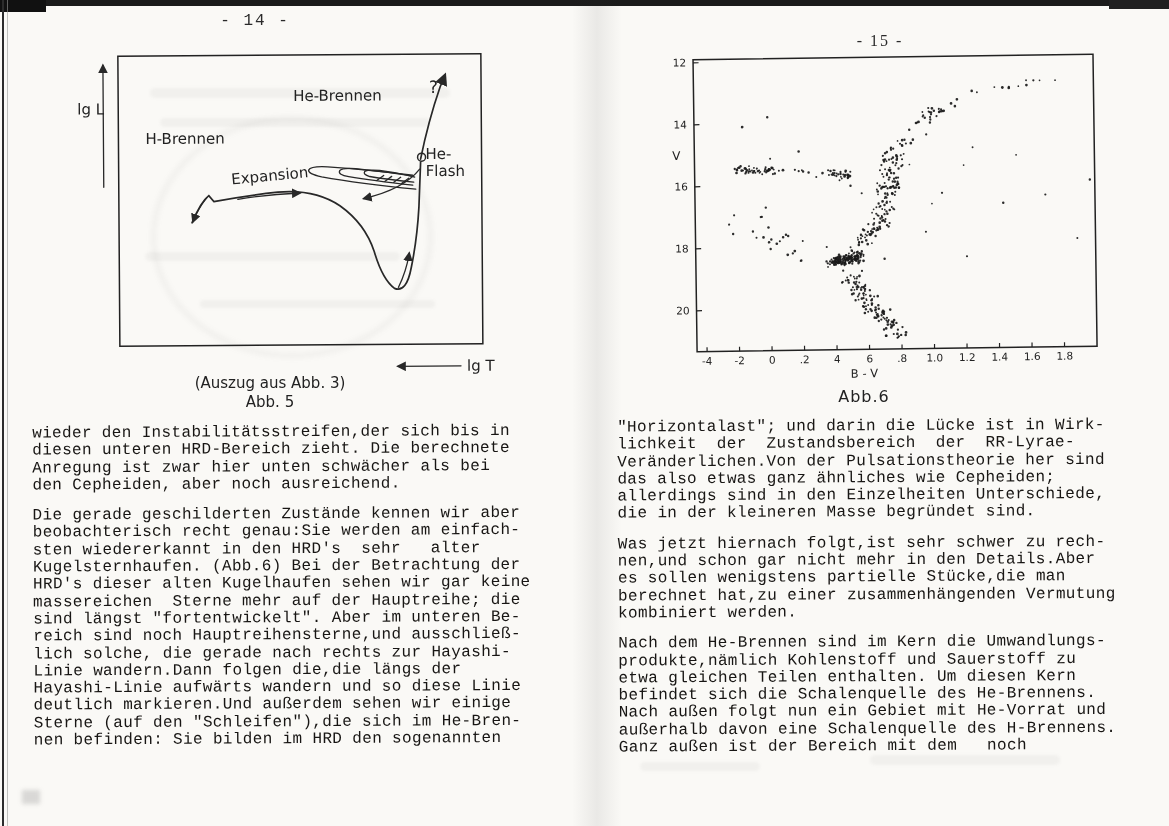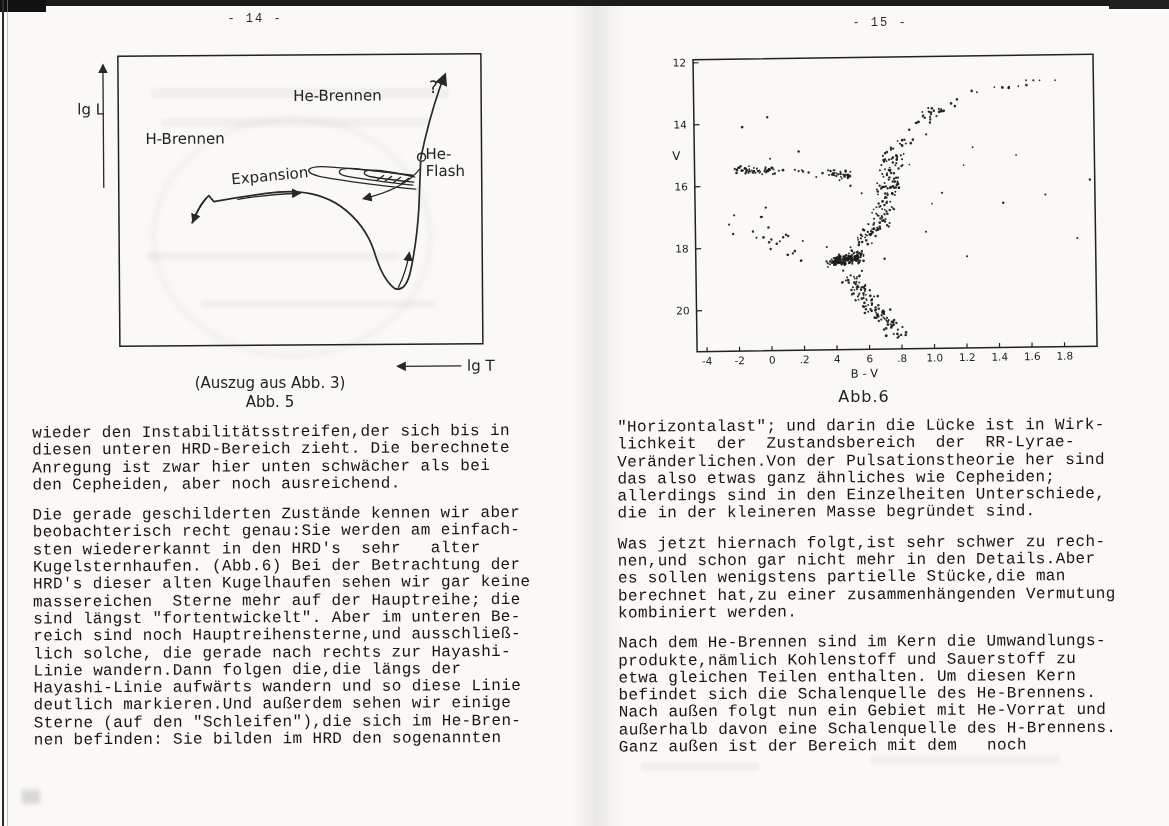--- a/index.html
+++ b/index.html
@@ -13,21 +13,21 @@
   .left-edge{position:absolute;left:2px;top:0;width:2px;height:100%;background:#2c2c2c;}
   .left-edge2{position:absolute;left:7px;top:0;width:1px;height:100%;background:#9a9a97;opacity:.6;}
   .gutter{position:absolute;left:572px;top:0;width:50px;height:100%;
           background:linear-gradient(90deg,rgba(0,0,0,0) 0%,rgba(40,40,40,.08) 50%,rgba(0,0,0,0) 100%);}
   .ghost{position:absolute;background:rgba(90,90,90,.055);border-radius:5px;filter:blur(1.6px);}
   .ghost-ring{position:absolute;left:150px;top:115px;width:270px;height:230px;border:7px solid rgba(110,110,110,.05);
           border-radius:50%;filter:blur(2px);}
   .smudge{position:absolute;left:22px;top:790px;width:18px;height:14px;background:rgba(120,120,120,.25);filter:blur(2px);}
   
   .pgnum{position:absolute;width:120px;text-align:center;font-family:"Liberation Mono",monospace;
-         font-size:12px;color:#2a2a2a;letter-spacing:2px;}
+         font-size:16px;color:#2a2a2a;letter-spacing:2px;}
   
   .typed{position:absolute;width:556px;color:#181614;font-family:"Liberation Mono",monospace;
          font-size:16px;line-height:17.3px;letter-spacing:0.35px;transform:rotate(-0.3deg);}
   .para{white-space:pre;margin:0 0 13px 0;}
   
   svg{position:absolute;overflow:visible;}
   .hand{font-family:"DejaVu Sans",sans-serif;font-size:15px;fill:#222;}
   .hand-big{font-family:"DejaVu Sans",sans-serif;font-size:17px;fill:#222;}
   .trk{fill:none;stroke:#282828;stroke-width:1.7;stroke-linecap:round;}
   .trk-thin{fill:none;stroke:#282828;stroke-width:1.3;stroke-linecap:round;}
@@ -51,21 +51,21 @@
   <div class="smudge"></div>
   <div class="ghost-ring"></div>
   <div class="ghost" style="left:150px;top:88px;width:300px;height:10px;"></div>
   <div class="ghost" style="left:160px;top:118px;width:270px;height:9px;"></div>
   <div class="ghost" style="left:145px;top:252px;width:255px;height:9px;"></div>
   <div class="ghost" style="left:200px;top:300px;width:235px;height:8px;"></div>
   <div class="ghost" style="left:870px;top:755px;width:190px;height:10px;"></div>
   <div class="ghost" style="left:640px;top:762px;width:120px;height:9px;"></div>
 
   <div class="pgnum" style="left:195px;top:12px;">- 14 -</div>
-  <div class="pgnum" style="left:820px;top:16px;">- 15 -</div>
+  <div class="pgnum" style="left:820px;top:32px;font-family:Liberation Serif, serif;">- 15 -</div>
 
   <svg style="left:70px;top:40px;" width="520" height="375" viewBox="70 40 520 375">
     <defs>
       <marker id="arr" viewBox="0 0 10 10" refX="8" refY="5" markerWidth="7.5" markerHeight="7.5" orient="auto-start-reverse">
         <path d="M0,0 L10,5 L0,10 z" fill="#282828"></path>
       </marker>
     </defs>
     <g transform="rotate(-0.4 300 220)">
       <rect class="frame" x="119" y="55" width="363" height="290"></rect>
 

